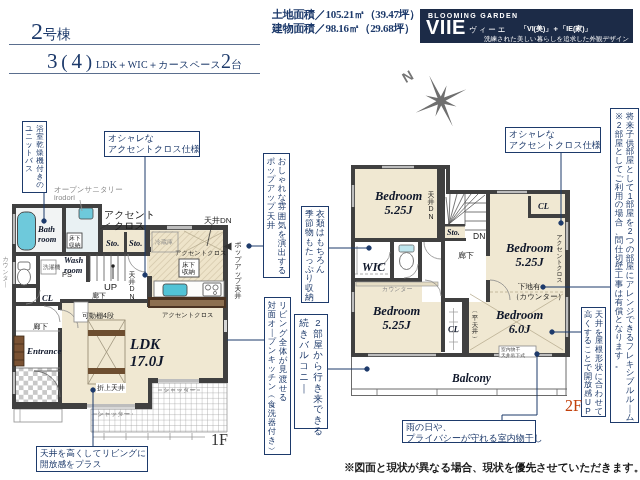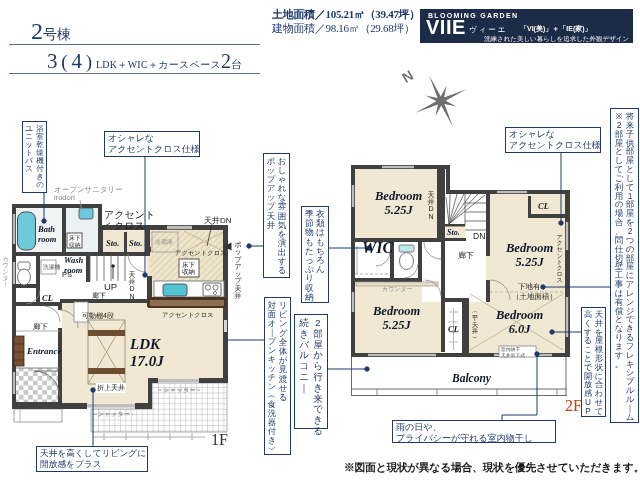--- a/index.html
+++ b/index.html
@@ -433,21 +433,21 @@
 <div class="abs nv ser" style="left:31px;top:18px;font-size:14px"><span style="font-size:24px">2</span>号棟</div>
 
 <div class="abs" style="left:9px;top:44px;width:251px;height:1px;background:#5a6e8e"></div>
 
 <div class="abs nv ser" style="left:47px;top:49px;font-size:11px"><span style="font-size:21px">3</span><span style="font-size:19px"> ( </span><span style="font-size:21px">4</span><span style="font-size:19px"> ) </span><span style="font-size:10px;letter-spacing:0.3px">LDK＋WIC＋カースペース</span><span style="font-size:20px">2</span><span style="font-size:11px">台</span></div>
 
 <div class="abs" style="left:9px;top:73px;width:251px;height:1px;background:#5a6e8e"></div>
 
 <div class="abs nv ser" style="left:272px;top:7px;font-size:11px;font-weight:bold;letter-spacing:-0.3px">土地面積／105.21㎡（39.47坪）</div>
 
-<div class="abs nv ser" style="left:272px;top:21px;font-size:11px;font-weight:normal;letter-spacing:-0.3px">建物面積／98.16㎡（29.68坪）</div>
+<div class="abs nv ser" style="left:272px;top:21px;font-size:11px;font-weight:bold;letter-spacing:-0.3px">建物面積／98.16㎡（29.68坪）</div>
 
 <div class="abs" style="left:420px;top:9px;width:213px;height:34px;background:#1c2b47;color:#fff">
 
 <div class="abs" style="left:8px;top:3px;font-size:7px;font-weight:bold;letter-spacing:1.3px">BLOOMING GARDEN</div>
 
 <div class="abs" style="left:6px;top:7px;font-size:20px;font-weight:bold;letter-spacing:0.5px">VIIE</div>
 
 <div class="abs" style="left:49px;top:16px;font-size:7.5px;letter-spacing:2px">ヴィーエ</div>
 
 <div class="abs" style="left:100px;top:15px;font-size:7px;font-weight:bold">「VI(美)」＋「IE(家)」</div>
@@ -477,21 +477,21 @@
       <div class="stk" style="left:1.5px;top:3px;font-size:8.3px;line-height:9.0px;width:11px;color:#1d3a6b">対<br>面<br>オ<br>｜<br>プ<br>ン<br>キ<br>ッ<br>チ<br>ン<br>︵<br>食<br>洗<br>器<br>付<br>き<br>︶</div>
     </div>
 
 <div class="co" style="left:294px;top:314px;width:34px;height:115px">
       <div class="stk" style="right:3px;top:3px;font-size:9.5px;line-height:10.8px;width:12px;color:#1d3a6b">2<br>部<br>屋<br>か<br>ら<br>行<br>き<br>来<br>で<br>き<br>る</div>
       <div class="stk" style="left:3px;top:3px;font-size:9.5px;line-height:10.8px;width:12px;color:#1d3a6b">続<br>き<br>バ<br>ル<br>コ<br>ニ<br>｜</div>
     </div>
 
 <div class="co" style="left:36px;top:446px;width:112px;height:26px;font-size:8.7px;padding:1px 3px">天井を高くしてリビングに<br>開放感をプラス</div>
 
-<div class="co" style="left:392px;top:420px;width:164px;height:23px;font-size:9px;padding:1px 3px">雨の日や、<br>プライバシーが守れる室内物干し</div>
+<div class="co" style="left:402px;top:420px;width:134px;height:23px;font-size:9px;padding:1px 3px">雨の日や、<br>プライバシーが守れる室内物干し</div>
 
 <div class="co" style="left:505px;top:127px;width:96px;height:26px;font-size:9px;padding:1px 3px">オシャレな<br>アクセントクロス仕様</div>
 
 <div class="co" style="left:581px;top:307px;width:25px;height:110px">
       <div class="stk" style="right:1px;top:3px;font-size:8.2px;line-height:8.8px;width:10px;color:#1d3a6b">天<br>井<br>を<br>屋<br>根<br>形<br>状<br>に<br>合<br>わ<br>せ<br>て</div>
       <div class="stk" style="left:1px;top:3px;font-size:8.2px;line-height:8.8px;width:10px;color:#1d3a6b">高<br>く<br>す<br>る<br>こ<br>と<br>で<br>開<br>放<br>感<br>U<br>P</div>
     </div>
 
 <div class="co" style="left:610px;top:108px;width:29px;height:315px">
       <div class="stk" style="right:2px;top:3px;font-size:8.5px;line-height:8.85px;width:12px;color:#1d3a6b">将<br>来<br>子<br>供<br>部<br>屋<br>と<br>し<br>て<br>1<br>部<br>屋<br>を<br>2<br>つ<br>の<br>部<br>屋<br>に<br>ア<br>レ<br>ン<br>ジ<br>で<br>き<br>る<br>フ<br>レ<br>キ<br>シ<br>ブ<br>ル<br>ル<br>｜<br>ム</div>
@@ -555,21 +555,21 @@
 <div class="lbl ser" style="left:211px;top:431px;font-size:16px;font-style:normal;color:#333">1F</div>
 
 <div class="lbl it" style="left:375px;top:189px;font-size:12.5px;text-align:center;line-height:1.15">Bedroom<br>5.25J</div>
 
 <div class="lbl it" style="left:373px;top:304px;font-size:12.5px;text-align:center;line-height:1.15">Bedroom<br>5.25J</div>
 
 <div class="lbl it" style="left:506px;top:241px;font-size:12.5px;text-align:center;line-height:1.15">Bedroom<br>5.25J</div>
 
 <div class="lbl it" style="left:496px;top:308px;font-size:12.5px;text-align:center;line-height:1.15">Bedroom<br>6.0J</div>
 
-<div class="lbl it" style="left:362px;top:239px;font-size:16px">WIC</div>
+<div class="lbl it" style="left:362px;top:260px;font-size:12px">WIC</div>
 
 <div class="lbl it" style="left:452px;top:372px;font-size:11.5px">Balcony</div>
 
 <div class="stk" style="left:427px;top:191px;font-size:7px;line-height:7.2px;width:8px">天<br>井<br>D<br>N</div>
 
 <div class="lbl it" style="left:447px;top:228px;font-size:8px">Sto.</div>
 
 <div class="lbl" style="left:473px;top:231px;font-size:8.5px;color:#222">DN</div>
 
 <div class="lbl" style="left:458px;top:250px;font-size:8px">廊下</div>
@@ -577,21 +577,21 @@
 <div class="lbl gray" style="left:382px;top:285px;font-size:6px">カウンター</div>
 
 <div class="lbl it" style="left:538px;top:201px;font-size:8.5px">CL</div>
 
 <div class="lbl it" style="left:448px;top:324px;font-size:8.5px">CL</div>
 
 <div class="stk" style="left:471px;top:308px;font-size:6.5px;line-height:6.8px;width:8px">︵<br>平<br>天<br>井<br>︶</div>
 
 <div class="lbl" style="left:518px;top:282px;font-size:7.5px">下地有</div>
 
-<div class="lbl" style="left:512px;top:292px;font-size:7.5px">（土地面積）</div>
+<div class="lbl" style="left:512px;top:292px;font-size:7.5px">（カウンター）</div>
 
 <div class="stk" style="left:556px;top:234px;font-size:6px;line-height:6.2px;width:7px">ア<br>ク<br>セ<br>ン<br>ト<br>ク<br>ロ<br>ス</div>
 
 <div class="lbl" style="left:501px;top:347px;font-size:4.8px;line-height:1.2;color:#444">室内物干<br>天井吊下式</div>
 
 <div class="lbl ser" style="left:565px;top:397px;font-size:16px;color:#c2410c">2F</div>
 
 <div class="lbl" style="left:344px;top:461px;font-size:10.8px;font-weight:bold;color:#1a1a1a;letter-spacing:-0.2px">※図面と現状が異なる場合、現状を優先させていただきます。</div>
 
 </div>

